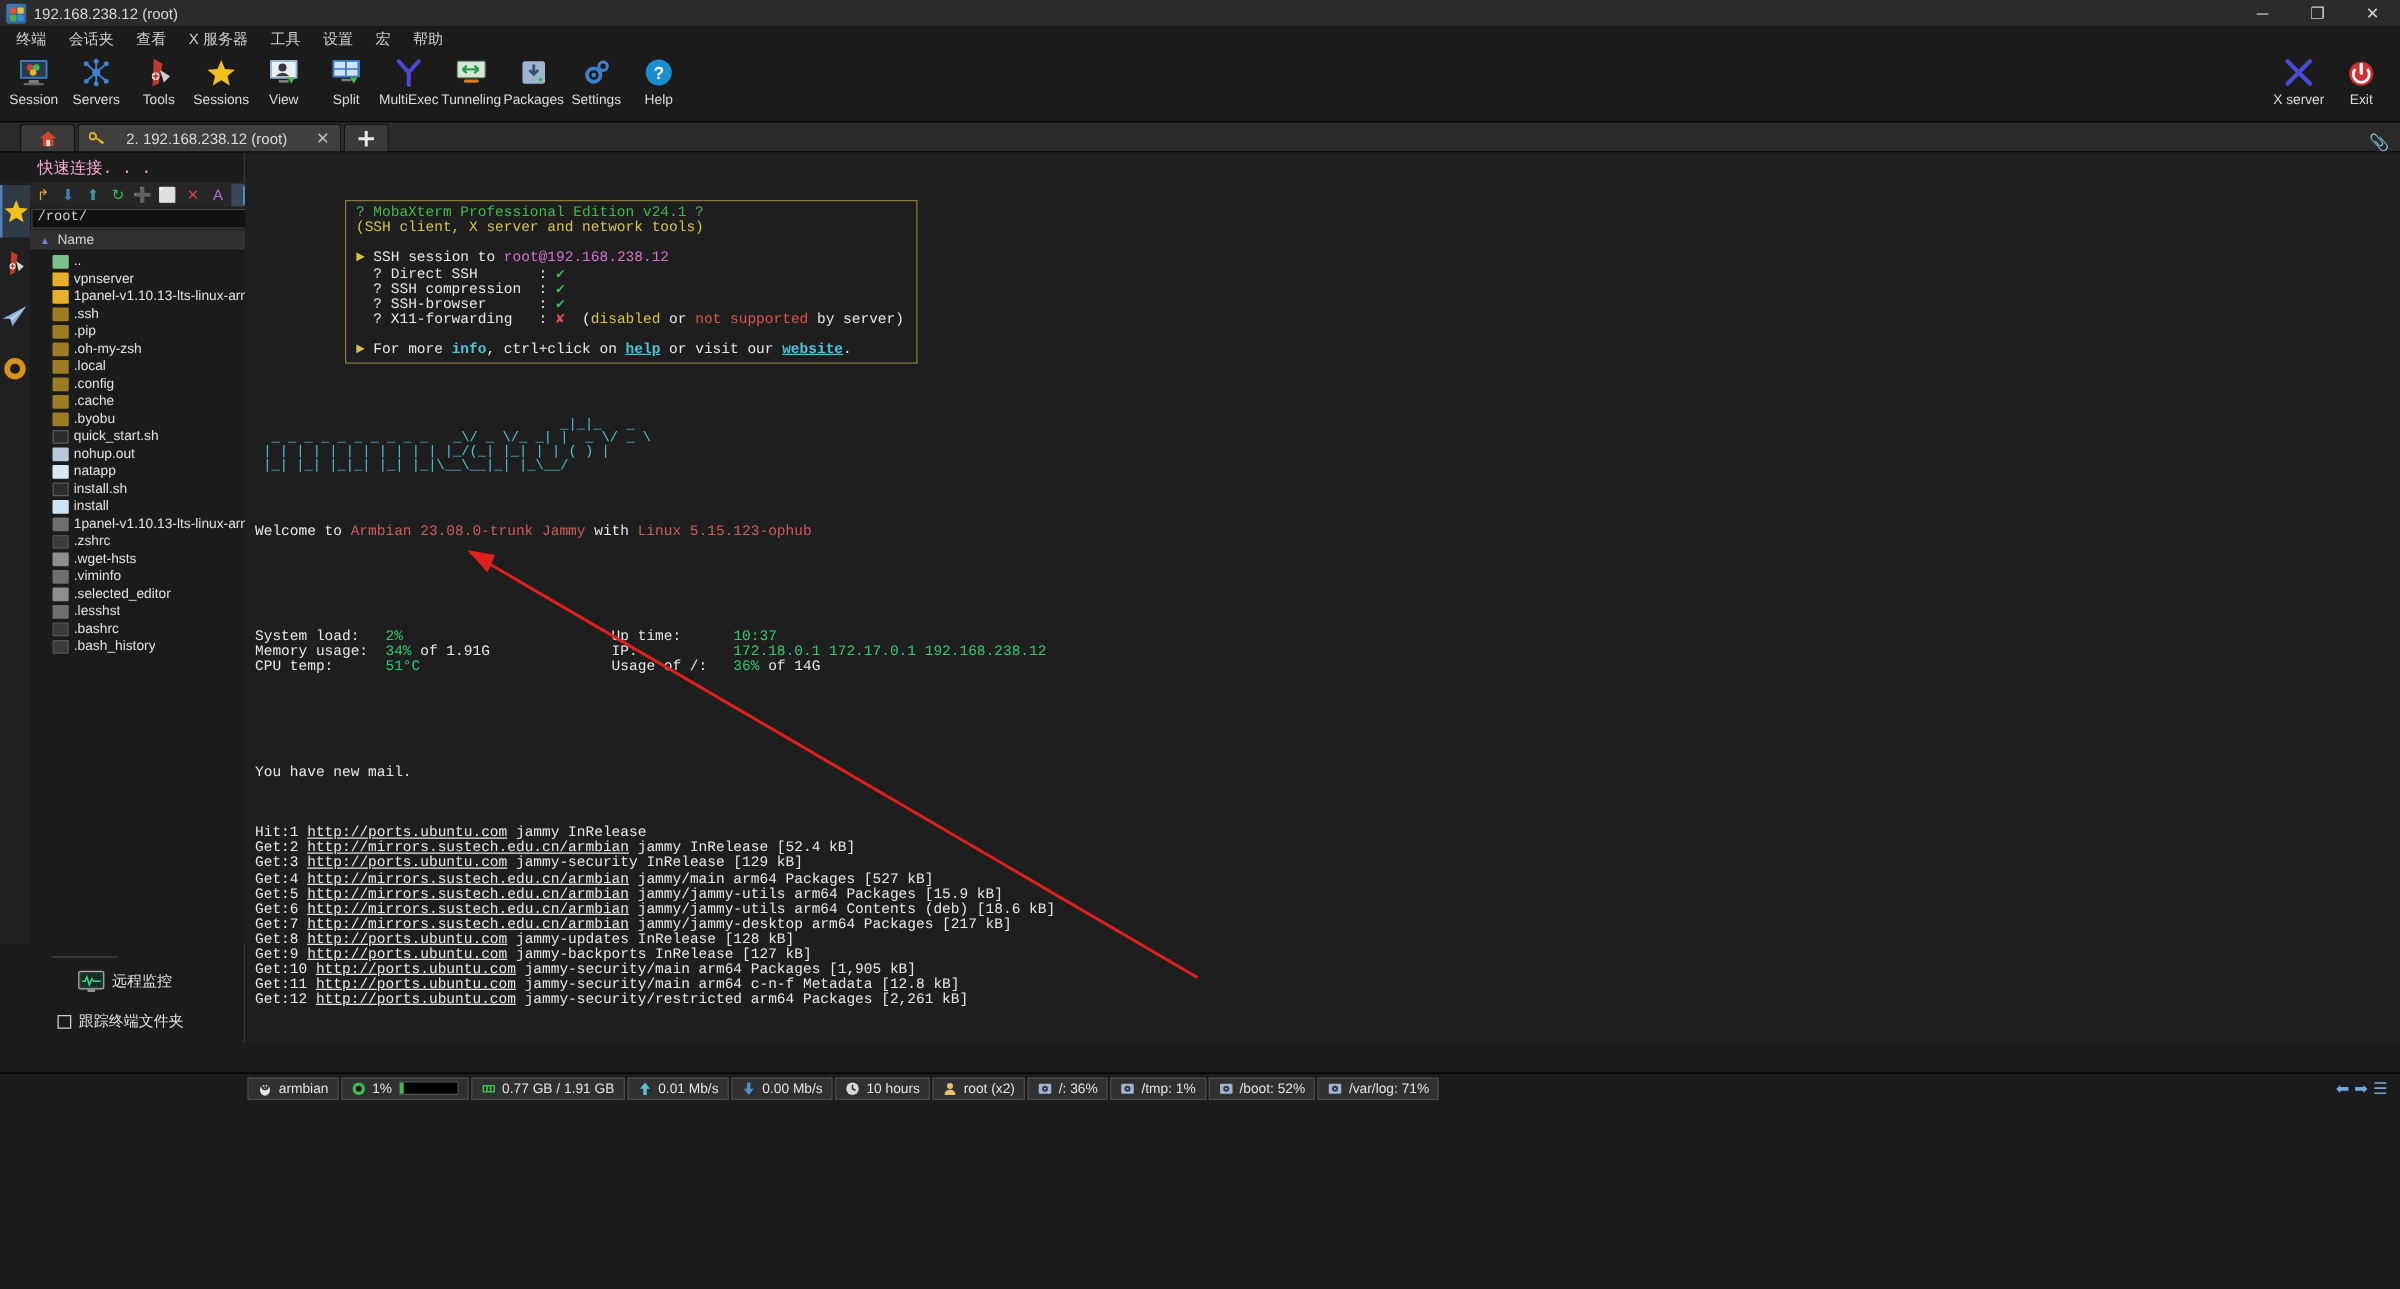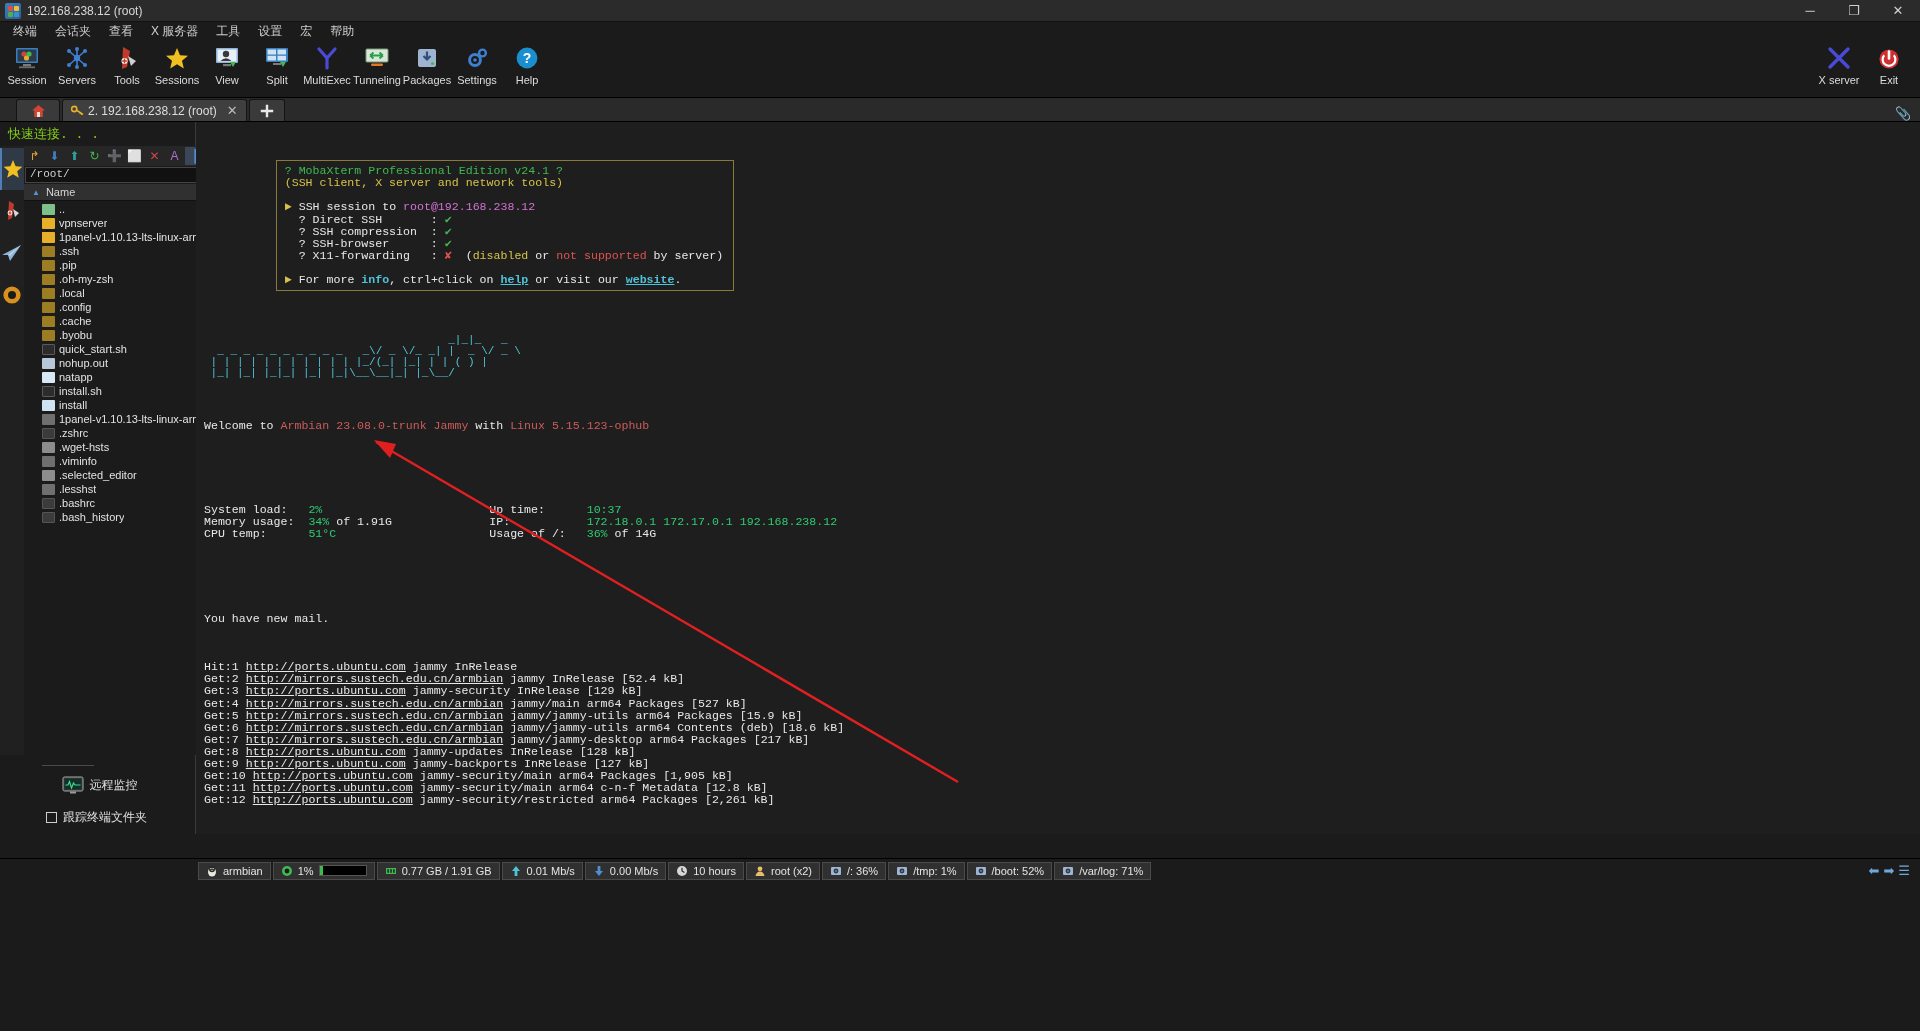--- a/index.html
+++ b/index.html
@@ -47,42 +47,42 @@
   .tb-item .glyph { height: 30px; display:flex; align-items:center; justify-content:center; }
   .tb-item .lbl { color: #dcdcdc; font-size: 11px; margin-top: 1px; white-space: nowrap; }
   .tb-right { margin-left: auto; display: flex; padding-right: 6px; }
 
   
   #tabstrip {
     height: 24px; background: #2a2a2a; display: flex; align-items: flex-end;
     border-bottom: 1px solid #000; position: relative;
   }
   .tab {
-    height: 22px; display: flex; align-items: center; gap: 4px;
+    height: 22px; display: flex; align-items: center; gap: 17px;
     padding: 0 8px; font-size: 12px; color: #ddd;
     background: #3a3a3a;
     border-top-left-radius: 3px; border-top-right-radius: 3px;
     border: 1px solid #141414; border-bottom: none;
     margin-right: 2px;
   }
   .tab.home { width: 44px; justify-content: center; margin-left: 16px; }
   .tab.active { background: #3f3f3f; }
   .tab .closex { color: #bbb; font-size: 13px; margin-left: 6px; }
   .tab.plus { width: 36px; justify-content: center; background: #3a3a3a; }
   #tabstrip .paperclip { margin-left: auto; margin-right: 8px; color: #8ea7c4; font-size: 13px; }
 
   
   #main { display: flex; height: 712px; }
 
   
   #sidebar { width: 196px; background: #1b1b1b; display: flex; flex-direction: column;
              border-right: 1px solid #3a3a3a; }
   #quickconnect {
-    height: 24px; color: #84cc16; font-size: 13px; display: flex; align-items: center;
-    padding-left: 8px; font-family: "Liberation Mono", monospace;
+    height: 24px; color: #f9a8d4; font-size: 13px; display: flex; align-items: center;
+    padding-left: 30px; font-family: "Liberation Mono", monospace;
   }
   #sb-body { display: flex; flex: 1; }
   #sb-rail { width: 30px; background: #202020; padding-top: 2px; }
   .rail-btn { height: 42px; display: flex; align-items: center; justify-content: center; }
   .rail-btn.sel { background: #2f3a46; border-left: 2px solid #4f7fb5; }
 
   #sb-browser { flex: 1; display: flex; flex-direction: column; background: #1b1b1b; }
   #sb-icons { height: 20px; background: #262626; display: flex; align-items: center; gap: 1px; padding: 0 1px; }
   .sbi { width: 19px; height: 18px; display: flex; align-items: center; justify-content: center; font-size: 12px; }
   .sbi.sel { background: #3b4758; }

